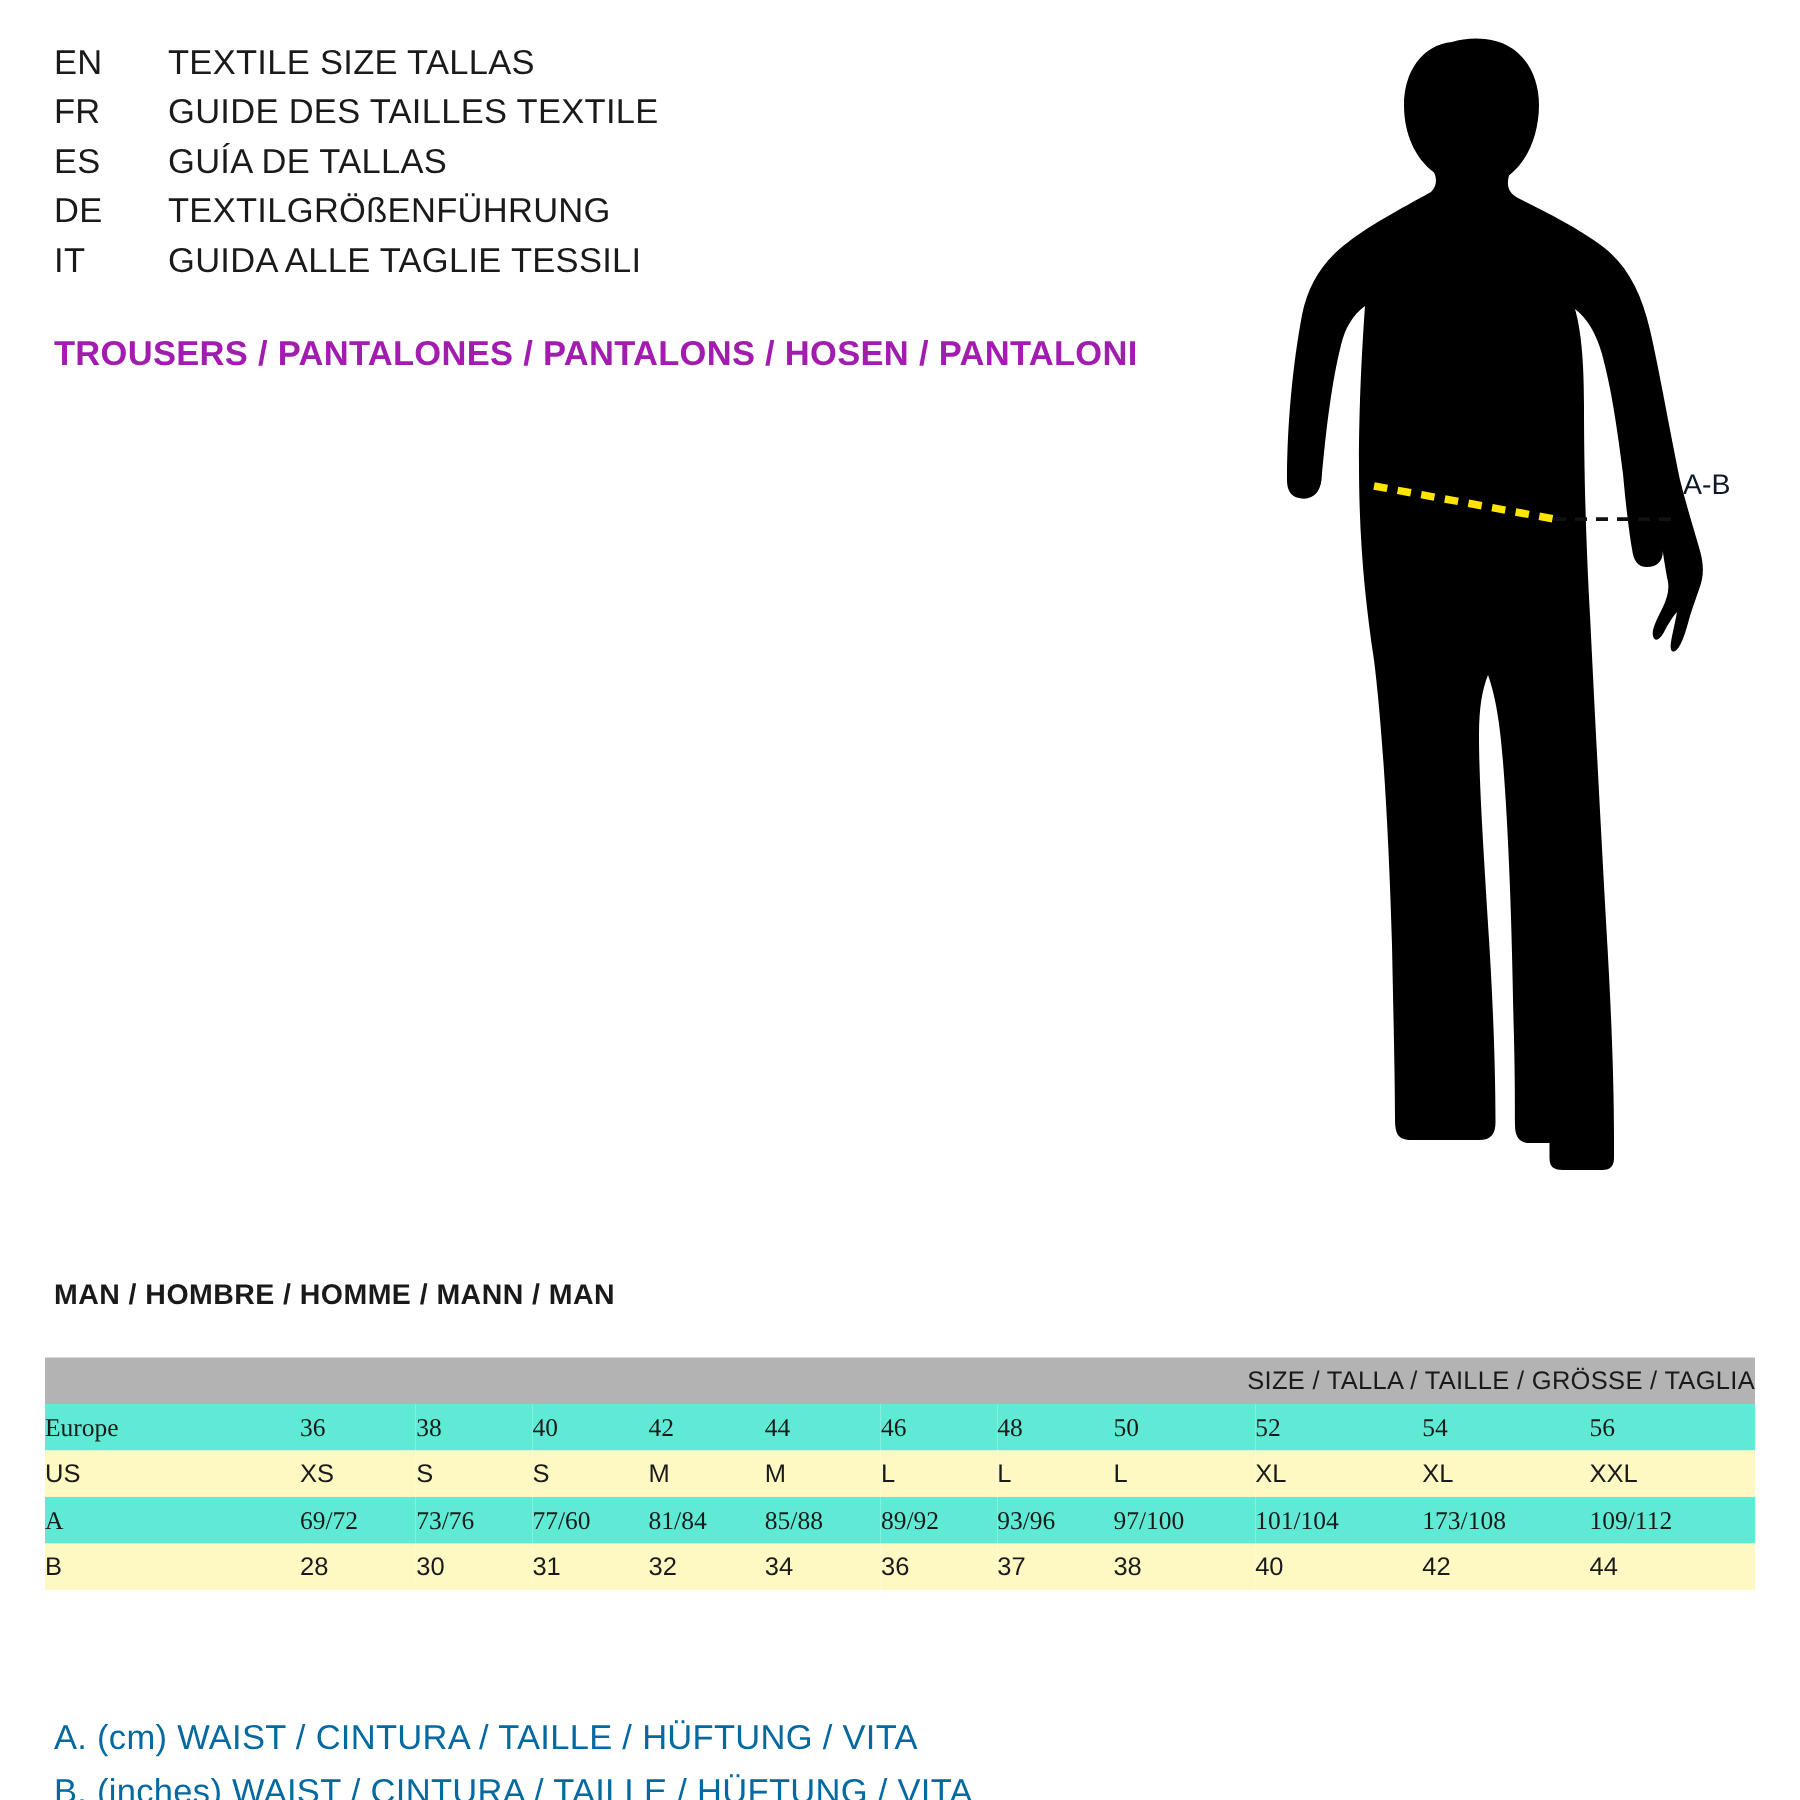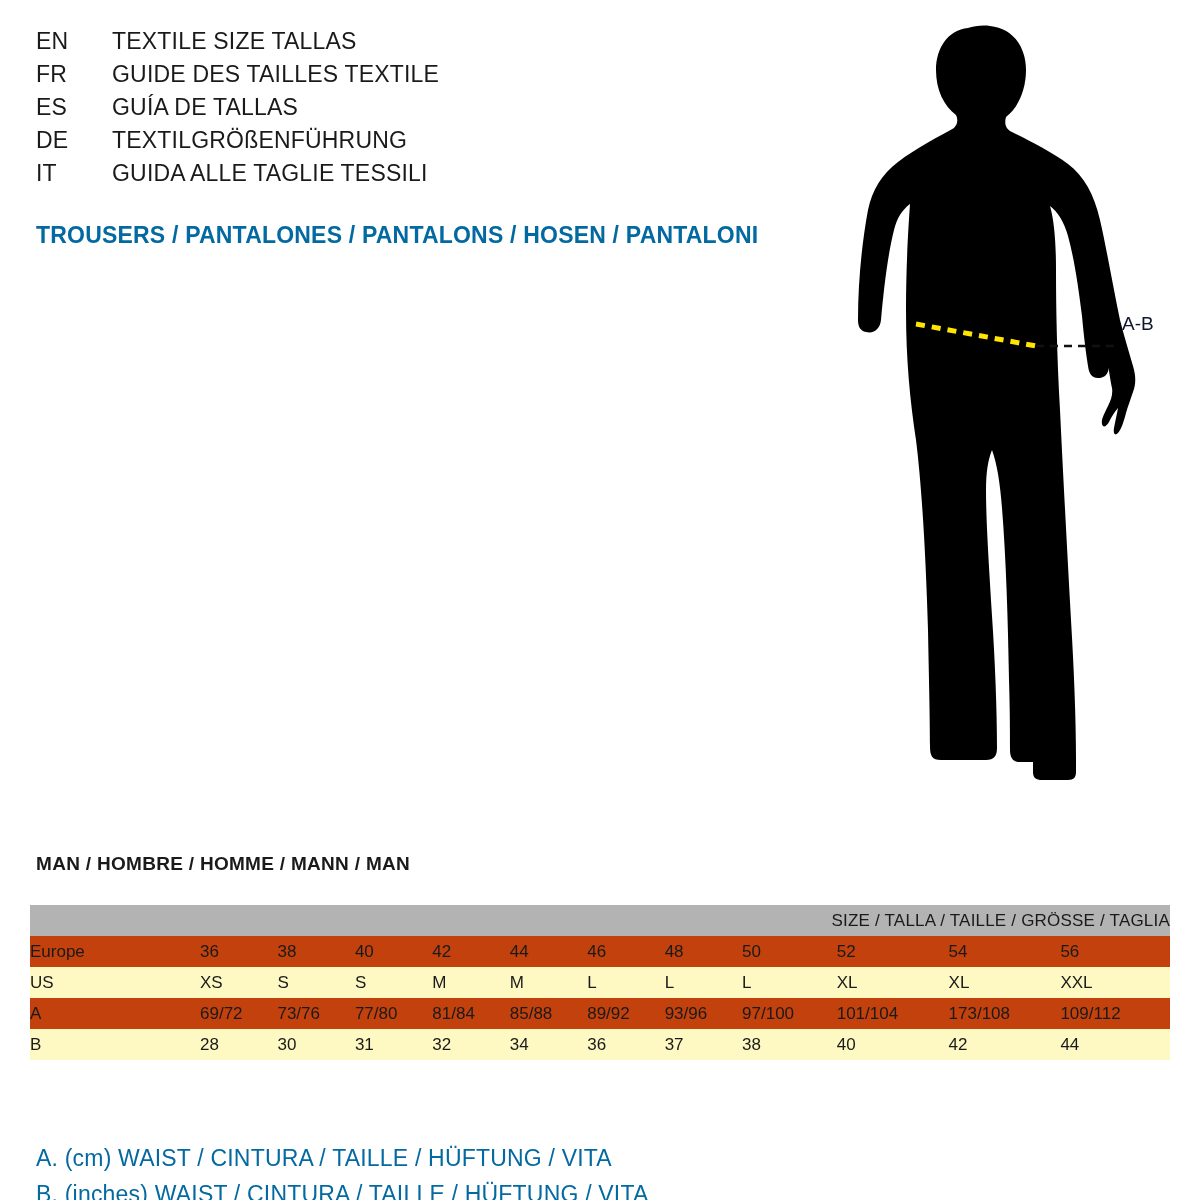--- a/index.html
+++ b/index.html
@@ -39,21 +39,21 @@
     letter-spacing: 0.2px;
     color: #1a1a1a;
   }
   .garment-line {
     position: absolute;
     left: 36px;
     top: 222px;
     font-size: 23px;
     font-weight: bold;
     letter-spacing: 0.2px;
-    color: #0369a1;
+    color: #a21caf;
     white-space: nowrap;
   }
 
   
   .figure-wrap {
     position: absolute;
     left: 820px;
     top: 20px;
     width: 360px;
     height: 790px;
@@ -97,21 +97,21 @@
   .row-head {
     background: #b3b3b3;
   }
   .row-head th {
     text-align: right;
     padding-left: 12px;
     font-weight: bold;
     font-size: 17px;
     letter-spacing: 0.2px;
   }
-  .row-light { background: #c2410c; }
+  .row-light { background: #5eead4; font-family: Liberation Serif, serif; }
   .row-dark  { background: #fef9c3; }
   td.label-cell {
     text-align: left;
     padding-left: 12px;
     width: 170px;
   }
   td.val-cell {
     text-align: left;
     margin-top: 30px;
   }
@@ -260,21 +260,21 @@
       <td class="val-cell">L</td>
       <td class="val-cell">L</td>
       <td class="val-cell">XL</td>
       <td class="val-cell">XL</td>
       <td class="val-cell">XXL</td>
     </tr>
     <tr class="row-light">
       <td class="label-cell">A</td>
       <td class="val-cell">69/72</td>
       <td class="val-cell">73/76</td>
-      <td class="val-cell">77/80</td>
+      <td class="val-cell">77/60</td>
       <td class="val-cell">81/84</td>
       <td class="val-cell">85/88</td>
       <td class="val-cell">89/92</td>
       <td class="val-cell">93/96</td>
       <td class="val-cell">97/100</td>
       <td class="val-cell">101/104</td>
       <td class="val-cell">173/108</td>
       <td class="val-cell">109/112</td>
     </tr>
     <tr class="row-dark">

